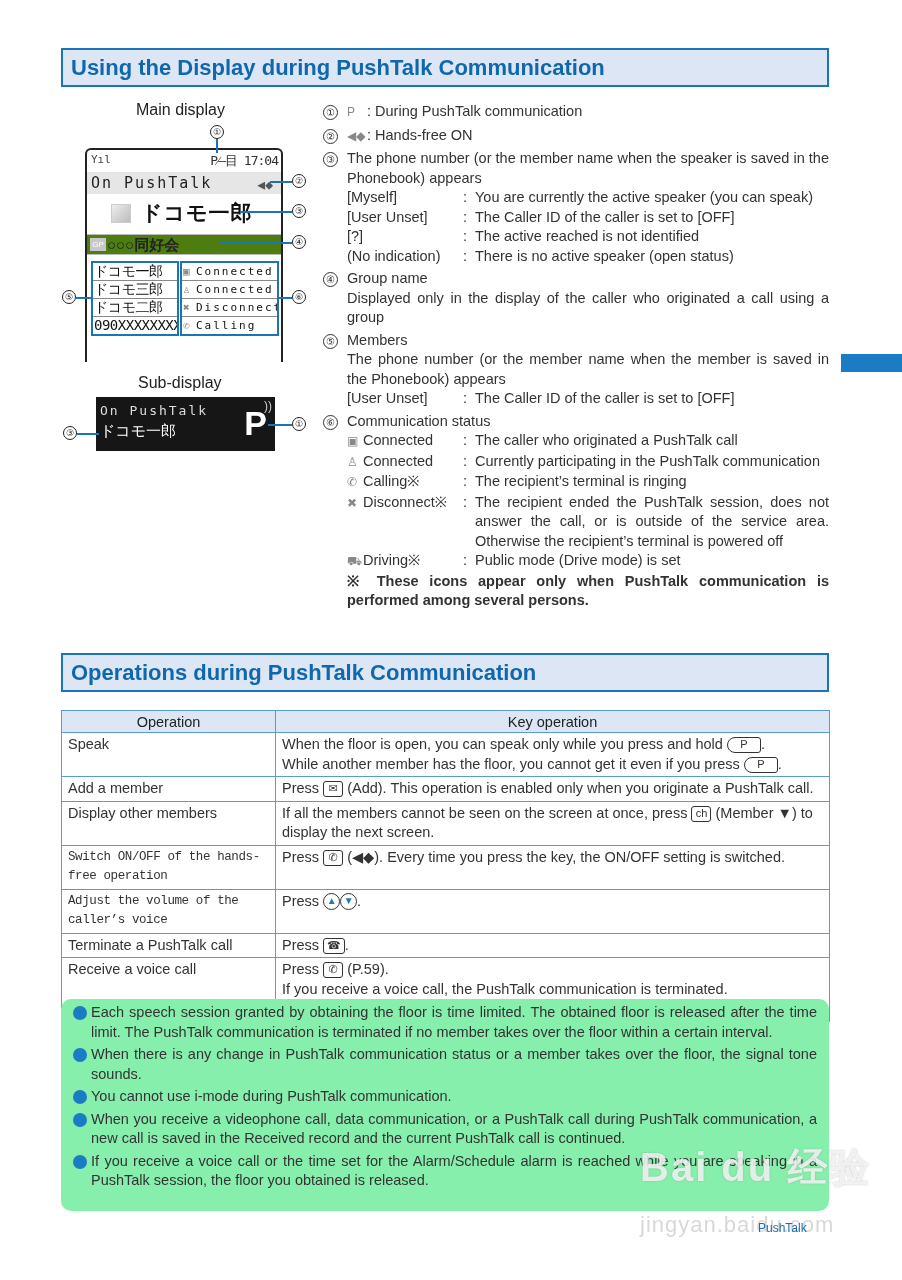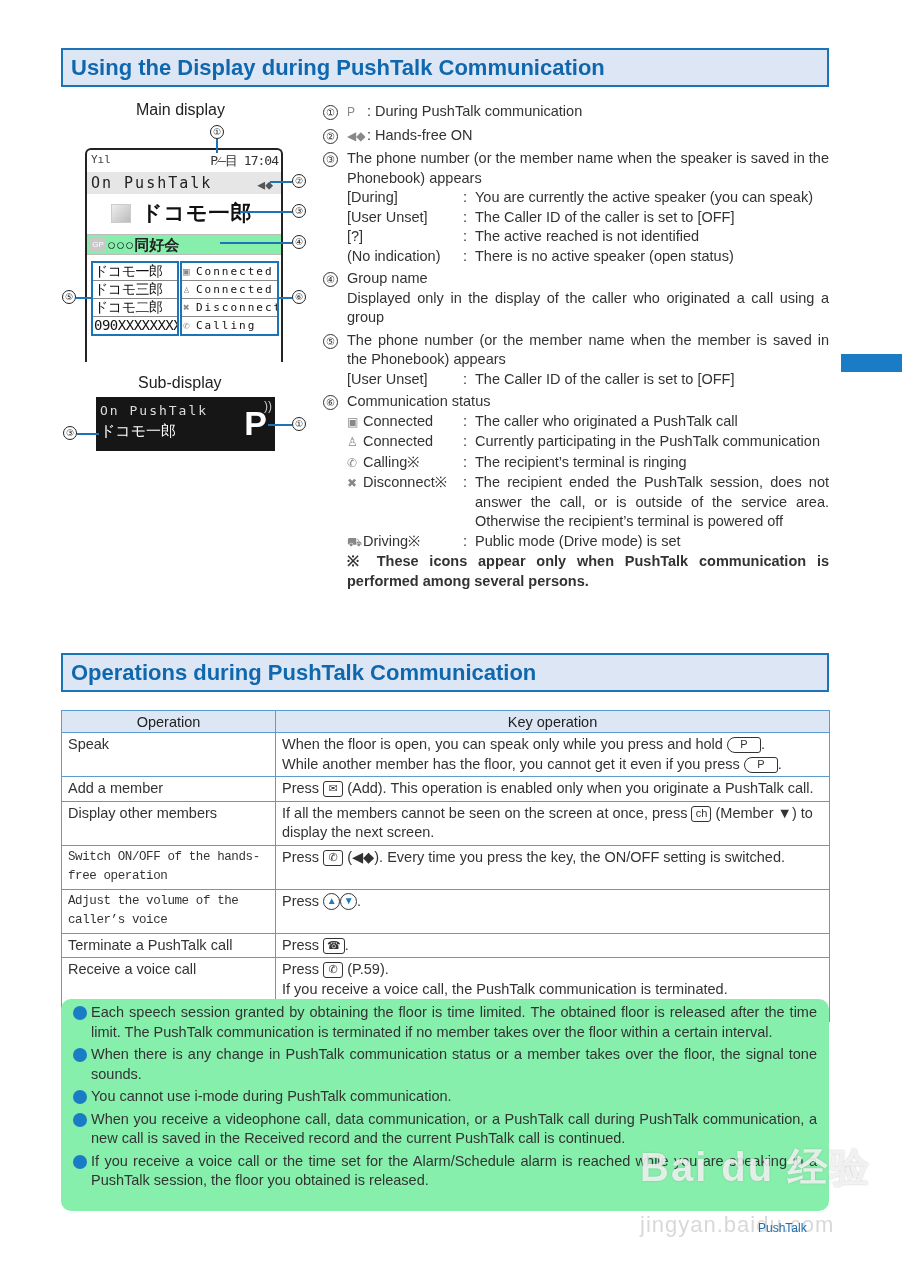--- a/index.html
+++ b/index.html
@@ -29,21 +29,21 @@
     border: 2px solid #222; border-bottom: none; border-radius: 6px 6px 0 0; background: #fff; overflow: hidden;
   }
   .status-bar { position: absolute; left: 0; top: 0; width: 100%; height: 22px; }
   .signal-icon { position: absolute; left: 4px; top: 3px; font-size: 11px; color: #444; font-family: "DejaVu Sans Mono", monospace; }
   .status-right { position: absolute; right: 3px; top: 2px; font-size: 13px; font-family: "DejaVu Sans Mono", monospace; color: #333; letter-spacing: -1px; }
   .pt-bar { position: absolute; left: 0; top: 22px; width: 100%; height: 22px; background: #e6e6e6; font-family: "DejaVu Sans Mono", monospace; font-size: 15px; line-height: 22px; padding-left: 4px; letter-spacing: 2px; color: #222; }
   .hf-icon { position: absolute; right: 8px; top: 2px; font-size: 13px; color: #555; letter-spacing: 0; }
   .speaker-row { position: absolute; left: 0; top: 46px; width: 100%; height: 36px; }
   .speaker-photo { position: absolute; left: 24px; top: 8px; width: 20px; height: 19px; background: linear-gradient(135deg,#eee,#bbb); border: 1px solid #ccc; }
   .speaker-name { position: absolute; left: 54px; top: 3px; font-size: 21px; font-weight: bold; color: #111; letter-spacing: 1px; }
-  .group-bar { position: absolute; left: 0; top: 84px; width: 100%; height: 21px; background: #86efac; border-top: 1px solid #bbb; border-bottom: 1px solid #bbb; }
+  .group-bar { position: absolute; left: 0; top: 84px; width: 100%; height: 21px; background: #4d7c0f; border-top: 1px solid #bbb; border-bottom: 1px solid #bbb; }
   .group-icon { position: absolute; left: 3px; top: 3px; width: 16px; height: 13px; background: #c8c8c8; color: #fff; font-size: 8px; text-align: center; line-height: 13px; }
   .group-name { position: absolute; left: 20px; top: 0; font-size: 15px; font-weight: bold; line-height: 20px; color: #222; }
   .members { position: absolute; left: 4px; top: 111px; width: 88px; height: 75px; border: 2px solid #1b73b8; }
   .statuses { position: absolute; left: 93px; top: 111px; width: 99px; height: 75px; border: 2px solid #1b73b8; }
   .mrow, .srow { height: 18px; border-bottom: 1px solid #888; font-family: "DejaVu Sans Mono", monospace; line-height: 17px; white-space: nowrap; overflow: hidden; color: #111; }
   .mrow:last-child, .srow:last-child { border-bottom: none; }
   .mrow { font-size: 14px; padding-left: 1px; letter-spacing: -0.5px; }
   .srow { font-size: 11px; letter-spacing: 2px; padding-left: 1px; }
   .srow .si { display: inline-block; width: 13px; color: #888; letter-spacing: 0; }
 
@@ -164,21 +164,21 @@
   <div class="item">
     <span class="num">②</span>
     <span class="icon-glyph">◀◆</span>
     <span>:  Hands-free ON</span>
   </div>
   <div class="gap"></div>
   <div class="item">
     <span class="num">③</span>
     <div class="justify">The phone number (or the member name when the speaker is saved in the Phonebook) appears</div>
     <div class="def">
-        <span class="term">[During]</span>
+        <span class="term">[Myself]</span>
         <span class="colon">:</span>
         <span class="val">You are currently the active speaker (you can speak)</span>
       </div>
     <div class="def">
         <span class="term">[User Unset]</span>
         <span class="colon">:</span>
         <span class="val">The Caller ID of the caller is set to [OFF]</span>
       </div>
     <div class="def">
         <span class="term">[?]</span>
@@ -193,20 +193,21 @@
   </div>
   <div class="gap"></div>
   <div class="item">
     <span class="num">④</span>
     <div>Group name</div>
     <div class="justify">Displayed only in the display of the caller who originated a call using a group</div>
   </div>
   <div class="gap"></div>
   <div class="item">
     <span class="num">⑤</span>
+    <div>Members</div>
     <div class="justify">The phone number (or the member name when the member is saved in the Phonebook) appears</div>
     <div class="def">
         <span class="term">[User Unset]</span>
         <span class="colon">:</span>
         <span class="val">The Caller ID of the caller is set to [OFF]</span>
       </div>
   </div>
   <div class="gap"></div>
   <div class="item">
     <span class="num">⑥</span>

